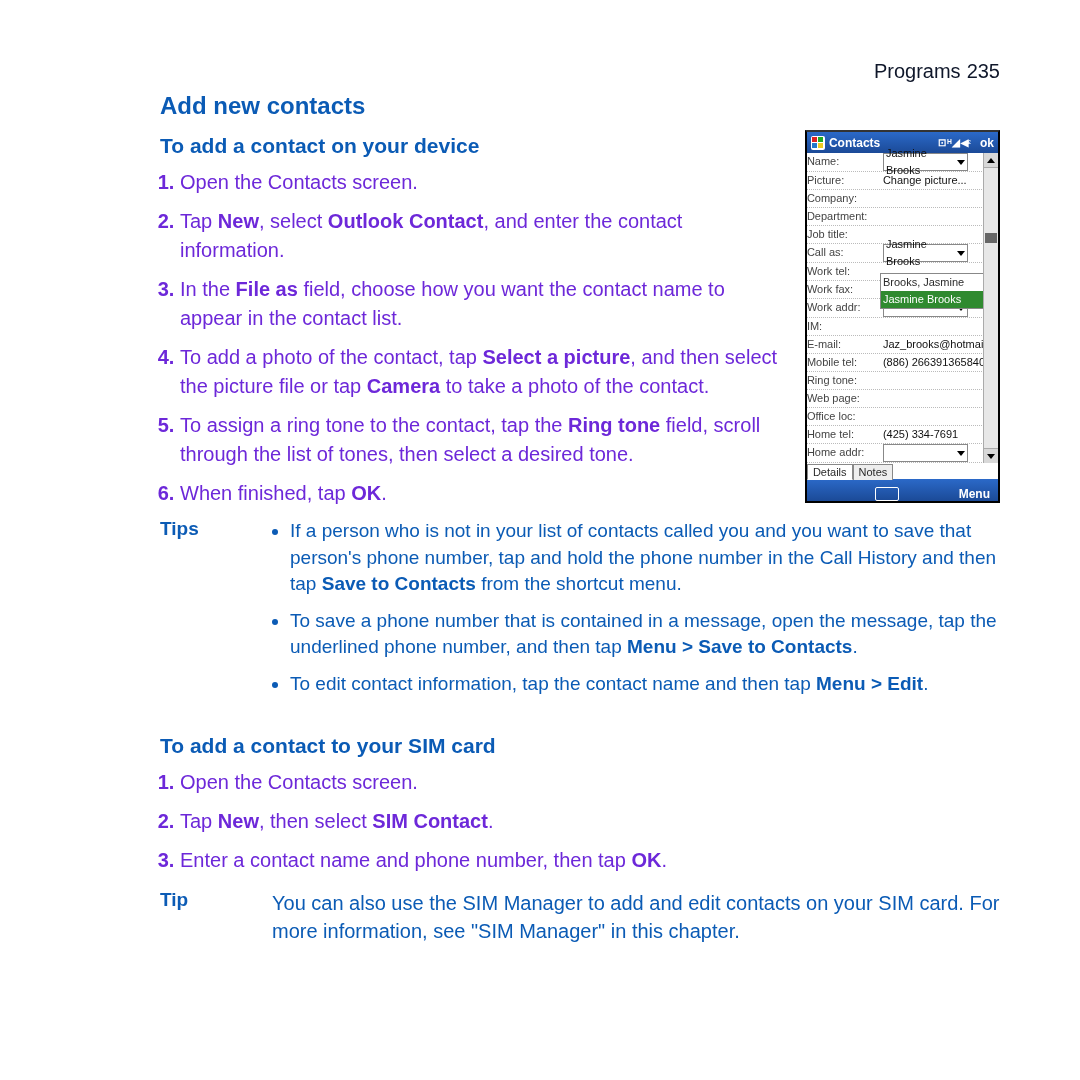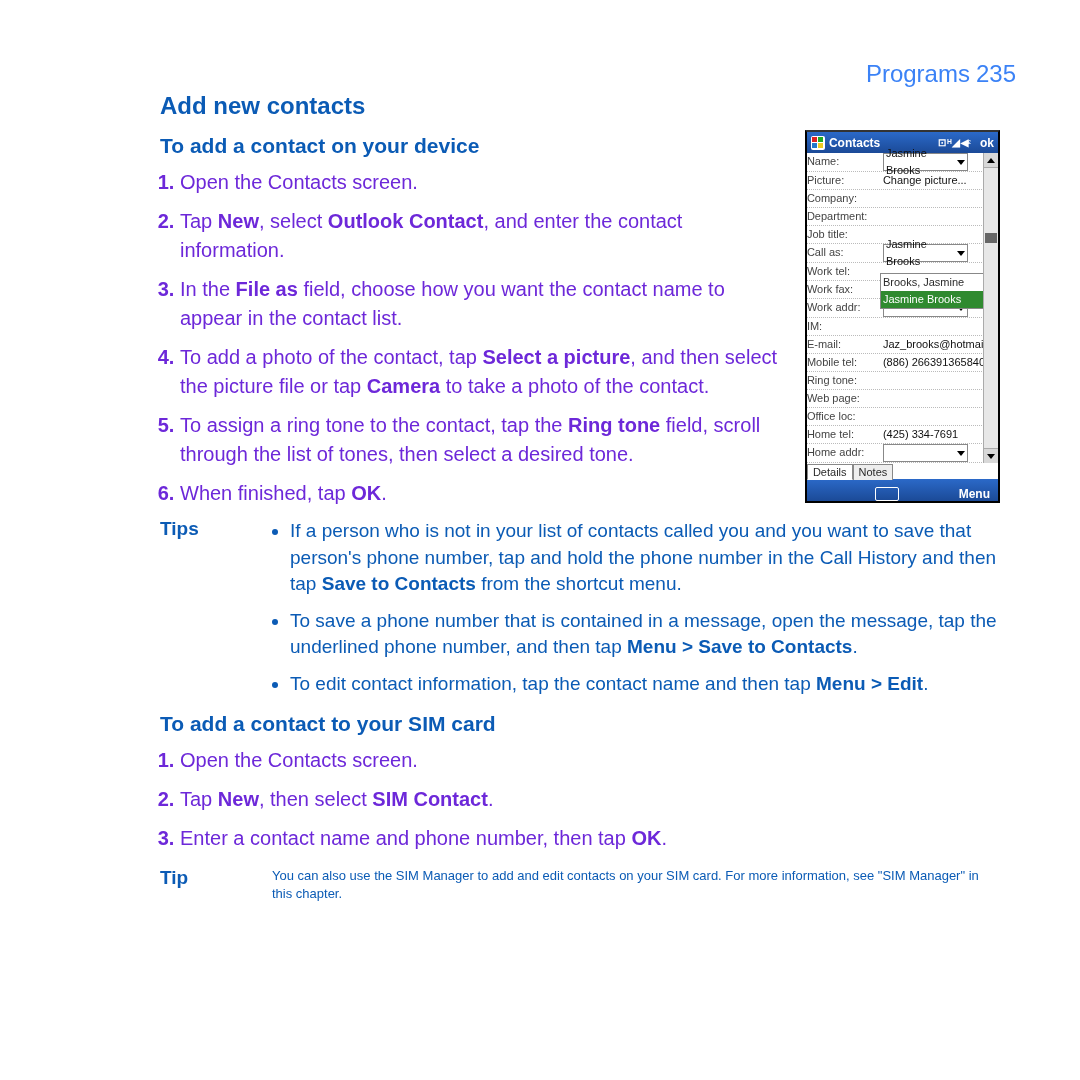--- a/index.html
+++ b/index.html
@@ -1,17 +1,17 @@
 <!DOCTYPE html>
 <html><head>
 <meta charset="utf-8">
 <style>
 html,body{margin:0;padding:0;background:#fff;font-family:"Segoe UI",Arial,sans-serif;color:#2a2a2a}
 .page{width:1080px;height:1080px;position:relative;box-sizing:border-box;padding:60px 80px 40px 160px}
-.hdr{position:absolute;top:60px;right:64px;font-size:24px;color:#3b82f6}
+.hdr{position:absolute;top:60px;right:80px;font-size:20px;color:#0f172a}
 .hdr .sec{margin-right:6px}
 h1{color:#0b5bb5;font-size:24px;font-weight:700;margin:32px 0 4px 0}
 h2{color:#0b5bb5;font-size:21px;font-weight:700;margin:10px 0 2px 0}
 .two-col{display:flex;gap:22px;align-items:flex-start}
 .left{flex:1 1 auto}
 ol{margin:4px 0 6px 20px;padding:0}
 ol>li{font-size:20px;line-height:1.45;margin:10px 0;color:#6d28d9}
 ol>li::marker{font-weight:700}
 .b{font-weight:700}
 
@@ -45,21 +45,21 @@
 .mbar{height:22px;background:linear-gradient(#2b69c8,#1b4a97);display:flex;align-items:flex-end;justify-content:space-between;color:#fff;font-size:12px;font-weight:700;padding:0 8px}
 .mbar .kbd{width:22px;height:12px;border:1px solid #fff;border-radius:2px;position:relative}
 
 
 .tips{display:flex;gap:24px}
 .tips-label{color:#0b5bb5;font-weight:700;font-size:19px;width:88px;flex-shrink:0}
 .tips ul{margin:0;padding:0 0 0 18px;list-style-type:disc}
 .tips li{color:#0b5bb5;font-size:19px;line-height:1.4;margin-bottom:10px}
 .tip-single{margin-top:14px;display:flex;gap:24px}
 .tip-single .tips-label{width:88px}
-.tip-single .body{color:#0b5bb5;font-size:13px;line-height:1.4}
+.tip-single .body{color:#0b5bb5;font-size:20px;line-height:1.4}
 </style>
 </head>
 <body>
 
 <div class="page">
   <div class="hdr">
     <span class="sec">Programs</span><span>235</span>
   </div>
 
   <h1>Add new contacts</h1>
@@ -211,21 +211,21 @@
 
   <div class="tips">
     <div class="tips-label">Tips</div>
     <ul>
       <li><span>If a person who is not in your list of contacts called you and you want to save that person's phone number, tap and hold the phone number in the Call History and then tap </span><span class="b">Save to Contacts</span><span> from the shortcut menu.</span></li>
       <li><span>To save a phone number that is contained in a message, open the message, tap the underlined phone number, and then tap </span><span class="b">Menu &gt; Save to Contacts</span><span>.</span></li>
       <li><span>To edit contact information, tap the contact name and then tap </span><span class="b">Menu &gt; Edit</span><span>.</span></li>
     </ul>
   </div>
 
-  <h2 style="margin-top:4px">To add a contact to your SIM card</h2>
+  <h2 style="margin-top:26px">To add a contact to your SIM card</h2>
   <ol>
     <li>Open the Contacts screen.</li>
     <li><span>Tap </span><span class="b">New</span><span>, then select </span><span class="b">SIM Contact</span><span>.</span></li>
     <li><span>Enter a contact name and phone number, then tap </span><span class="b">OK</span><span>.</span></li>
   </ol>
 
   <div class="tip-single">
     <div class="tips-label">Tip</div>
     <div class="body">You can also use the SIM Manager to add and edit contacts on your SIM card. For more information, see "SIM Manager" in this chapter.</div>
   </div>

